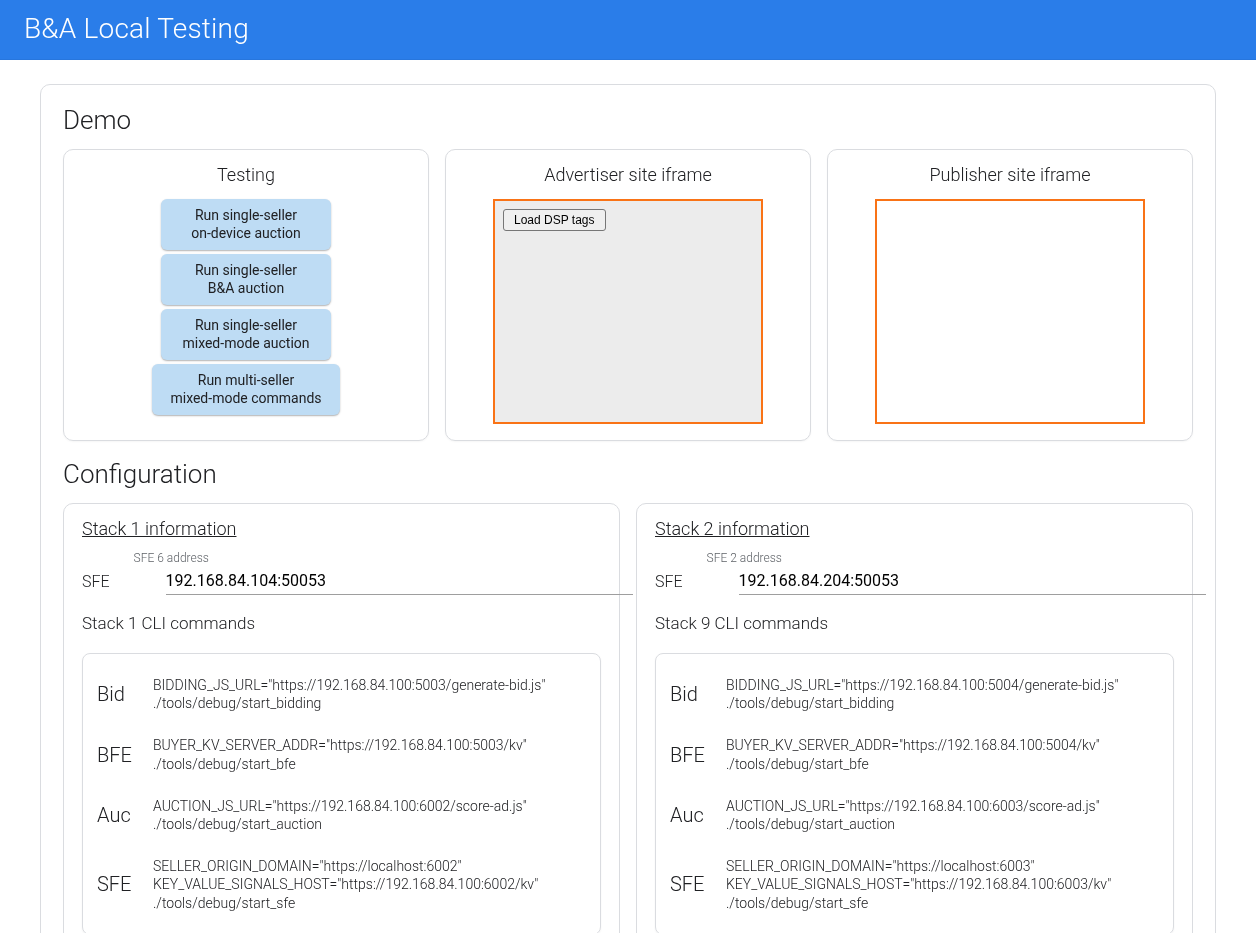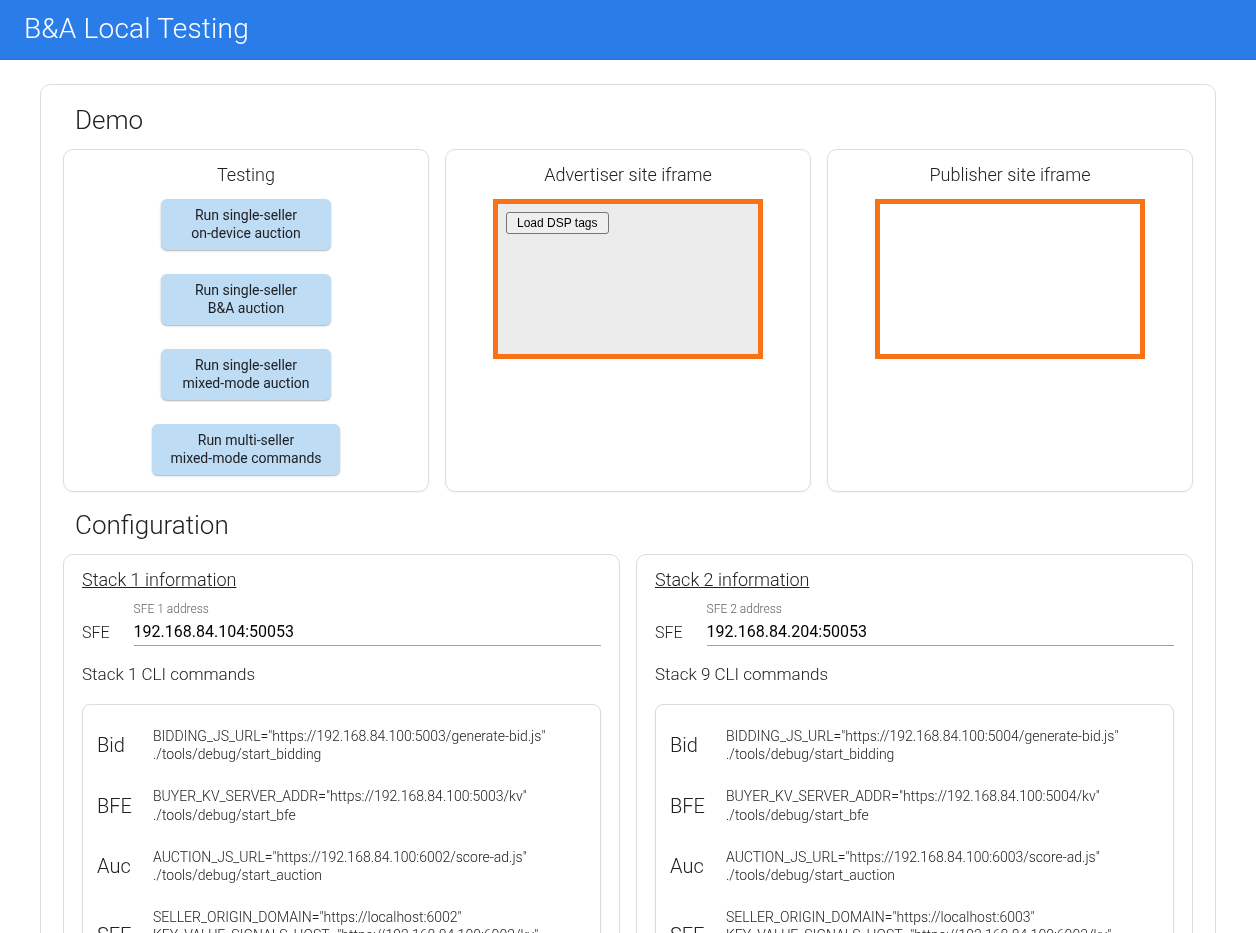--- a/index.html
+++ b/index.html
@@ -23,21 +23,21 @@
     }
     .outer-card {
       border: 1px solid #dadce0;
       border-radius: 10px;
       padding: 18px 22px 22px 22px;
       background: #fff;
     }
     h2.section {
       font-weight: 300;
       font-size: 26px;
-      margin: 2px 0 14px 12px;
+      margin: 2px 0 14px 0;
     }
     .tri-cols {
       display: grid;
       grid-template-columns: 1fr 1fr 1fr;
       gap: 16px;
       margin-bottom: 18px;
     }
     .panel {
       border: 1px solid #dadce0;
       border-radius: 10px;
@@ -47,43 +47,43 @@
     .panel-title {
       text-align: center;
       font-size: 18px;
       font-weight: 300;
       margin-bottom: 14px;
     }
     .control-stack {
       display: flex;
       flex-direction: column;
       align-items: center;
-      gap: 24px;
+      gap: 4px;
     }
     .ctrl-btn {
       background: #bedcf4;
       border: none;
       border-radius: 6px;
       padding: 8px 18px;
       font-family: inherit;
       font-size: 14px;
       font-weight: 400;
       color: #202124;
       text-align: center;
       line-height: 1.25;
       cursor: pointer;
       box-shadow: 0 1px 2px rgba(0,0,0,0.25), 0 1px 0 rgba(0,0,0,0.06);
       white-space: pre-line;
       min-width: 170px;
     }
     .iframe-box {
-      border: 5px solid #f97316;
+      border: 2px solid #f97316;
       background: #ececec;
       width: 270px;
-      height: 160px;
+      height: 225px;
       margin: 0 auto;
       padding: 8px;
     }
     .iframe-box.white { background: #fff; }
     .plain-btn {
       background: #efefef;
       border: 1px solid #767676;
       border-radius: 3px;
       padding: 3px 10px;
       font-family: Arial, sans-serif;
@@ -129,20 +129,21 @@
     }
     .field input {
       width: 100%;
       border: none;
       border-bottom: 1px solid #9e9e9e;
       font-size: 16px;
       font-family: inherit;
       padding: 4px 0;
       outline: none;
       background: transparent;
+      margin-left: 32px;
     }
     .cli-title {
       font-size: 17px;
       font-weight: 300;
       margin-bottom: 20px;
     }
     .cli-card {
       border: 1px solid #dadce0;
       border-radius: 8px;
       padding: 12px 14px;
@@ -211,21 +212,21 @@
 
     <h2 class="section">Configuration</h2>
 
     <div class="two-cols">
 
       <div class="stack-card">
         <div class="stack-title">Stack 1 information</div>
         <div class="sfe-row">
           <div class="sfe-label">SFE</div>
           <div class="field">
-            <label class="float-label">SFE 1 address</label>
+            <label class="float-label">SFE 6 address</label>
             <input type="text" value="192.168.84.104:50053" style="">
           </div>
         </div>
         <div class="cli-title">Stack 1 CLI commands</div>
         <div class="cli-card">
           <div class="cli-row">
             <div class="cli-tag">Bid</div>
             <div class="cli-cmd">BIDDING_JS_URL="https://192.168.84.100:5003/generate-bid.js"
 ./tools/debug/start_bidding</div>
           </div>

